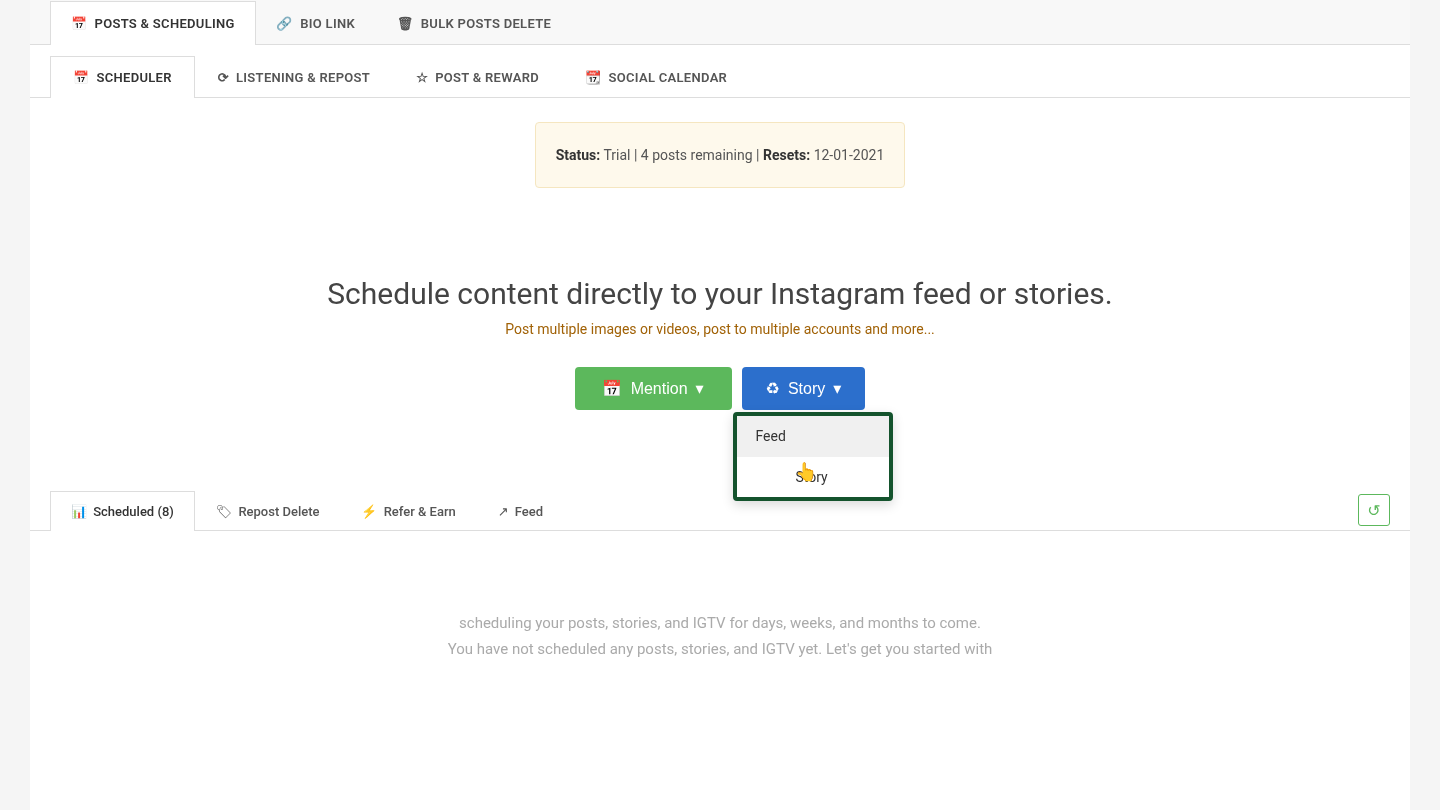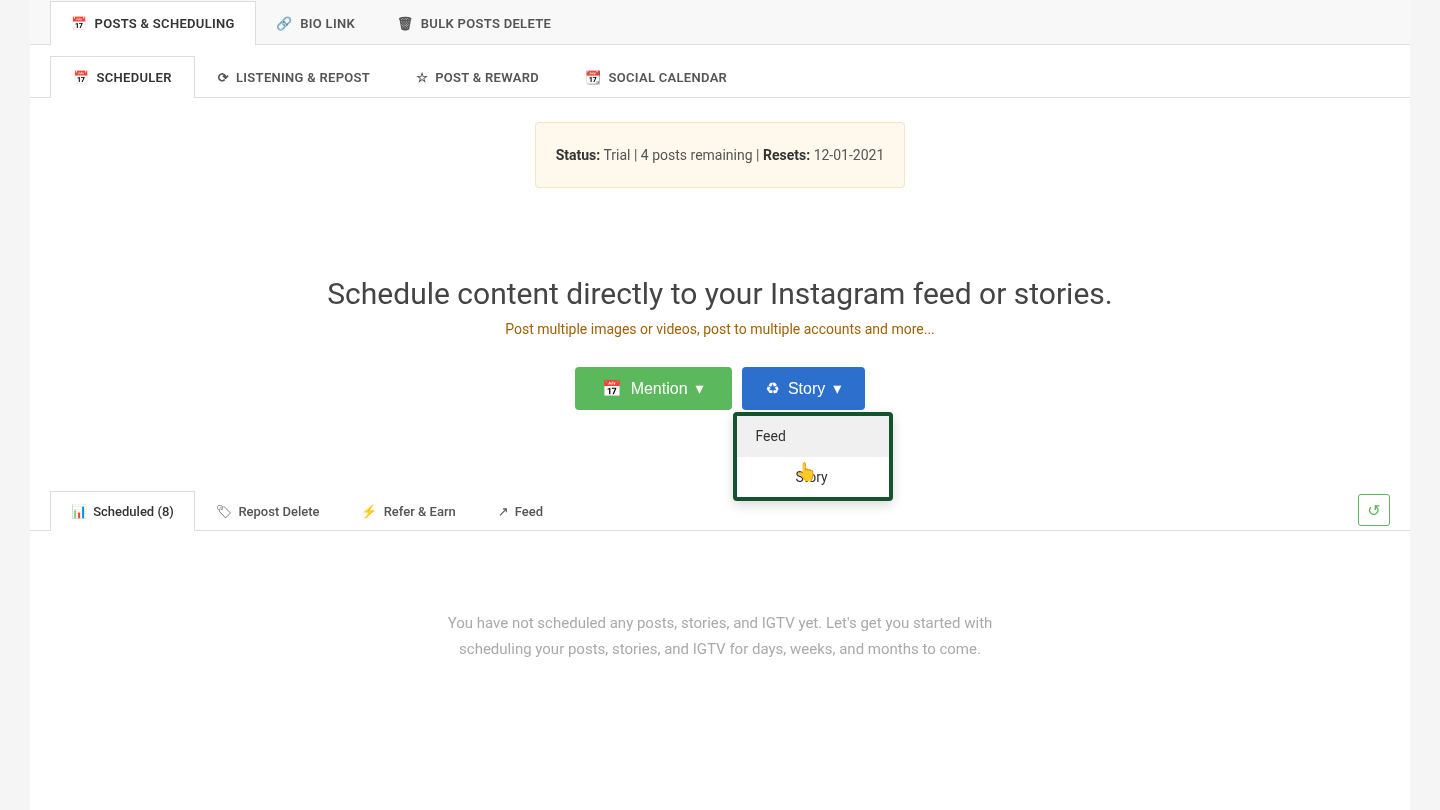--- a/index.html
+++ b/index.html
@@ -372,17 +372,17 @@
       <span>Feed</span>
     </div>
     <div class="bottom-tab-right">
       <button class="refresh-btn">
         <span>↺</span>
       </button>
     </div>
   </div>
 
   <div class="empty-state">
+    <p>scheduling your posts, stories, and IGTV for days, weeks, and months to come.</p>
     <p>You have not scheduled any posts, stories, and IGTV yet. Let's get you started with</p>
-    <p>scheduling your posts, stories, and IGTV for days, weeks, and months to come.</p>
   </div>
 
 </div>
 
 </body></html>

